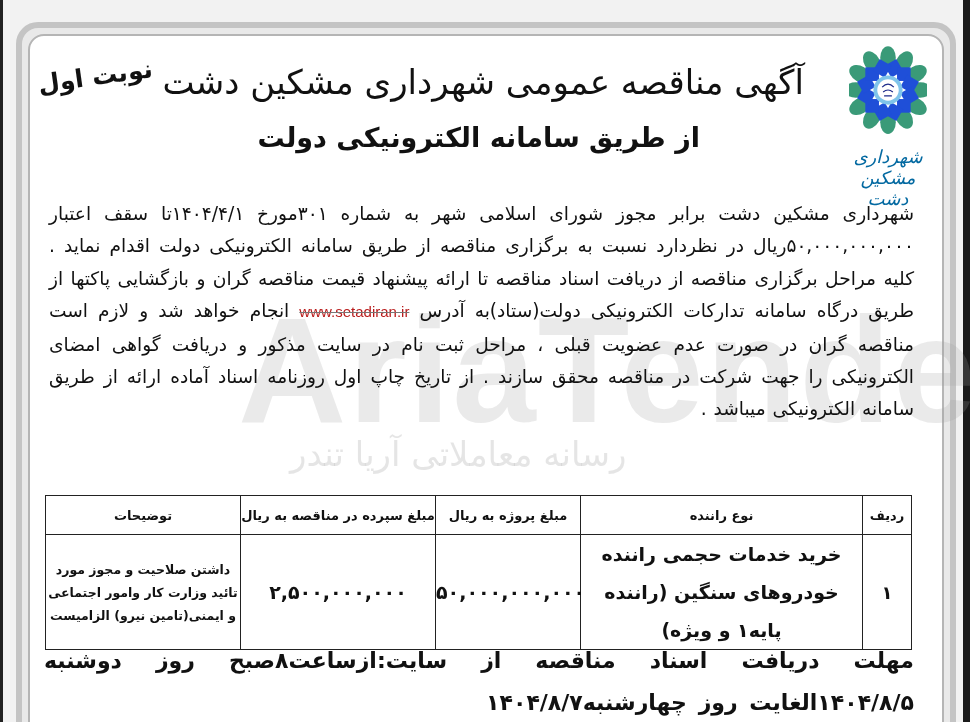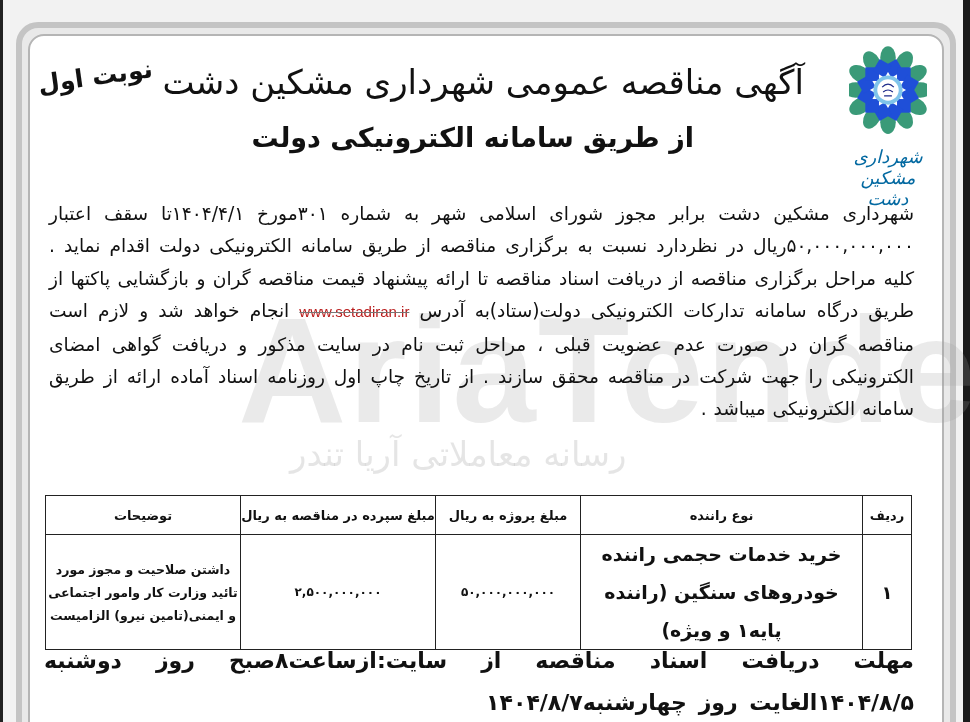--- a/index.html
+++ b/index.html
@@ -47,21 +47,21 @@
     position: absolute; left: 10px; top: 36px;
     font-family: "DejaVu Sans", sans-serif; font-weight: bold;
     font-size: 25px; transform: rotate(-8deg); transform-origin: left center;
     white-space: nowrap;
   }
   .title-1 {
     position: absolute; right: 140px; top: 28px; width: 620px; text-align: left;
     font-weight: normal; font-size: 34px; white-space: nowrap; letter-spacing: -0.5px;
   }
   .title-2 {
-    position: absolute; right: 250px; top: 88px; width: 400px; text-align: center;
+    position: absolute; right: 244px; top: 88px; width: 400px; text-align: center;
     font-weight: bold; font-size: 27px; white-space: nowrap;
   }
   .watermark {
     position: absolute; left: 150px; top: 250px; width: 600px; height: 200px;
     pointer-events: none; direction: ltr;
   }
   .watermark-main {
     position: absolute; left: 60px; top: 0; font-family: "Liberation Sans", sans-serif;
     font-weight: bold; font-size: 150px; color: rgba(160,160,160,0.22); letter-spacing: 2px;
   }
@@ -89,21 +89,21 @@
   }
   .tender-table th { height: 39px; font-size: 13px; }
   .tender-table td { height: 84px; }
   .col-row { width: 49px; }
   .col-type { width: 282px; }
   .col-amount { width: 145px; }
   .col-deposit { width: 195px; }
   .col-notes { width: 195px; }
   .cell-row { font-size: 18px; }
   .cell-type { font-size: 19px; line-height: 38px; }
-  .cell-amount, .cell-deposit { font-size: 12px; direction: ltr; }
+  .cell-amount, .cell-deposit { font-size: 19px; direction: ltr; }
   .cell-notes { font-size: 12.5px; line-height: 23px; }
   .footer-text {
     position: absolute; right: 30px; top: 606px; width: 870px;
     font-weight: bold; font-size: 22px; line-height: 42px; text-align: justify;
     text-align-last: right; word-spacing: 4px;
   }
 </style>
 </head>
 <body>
 

